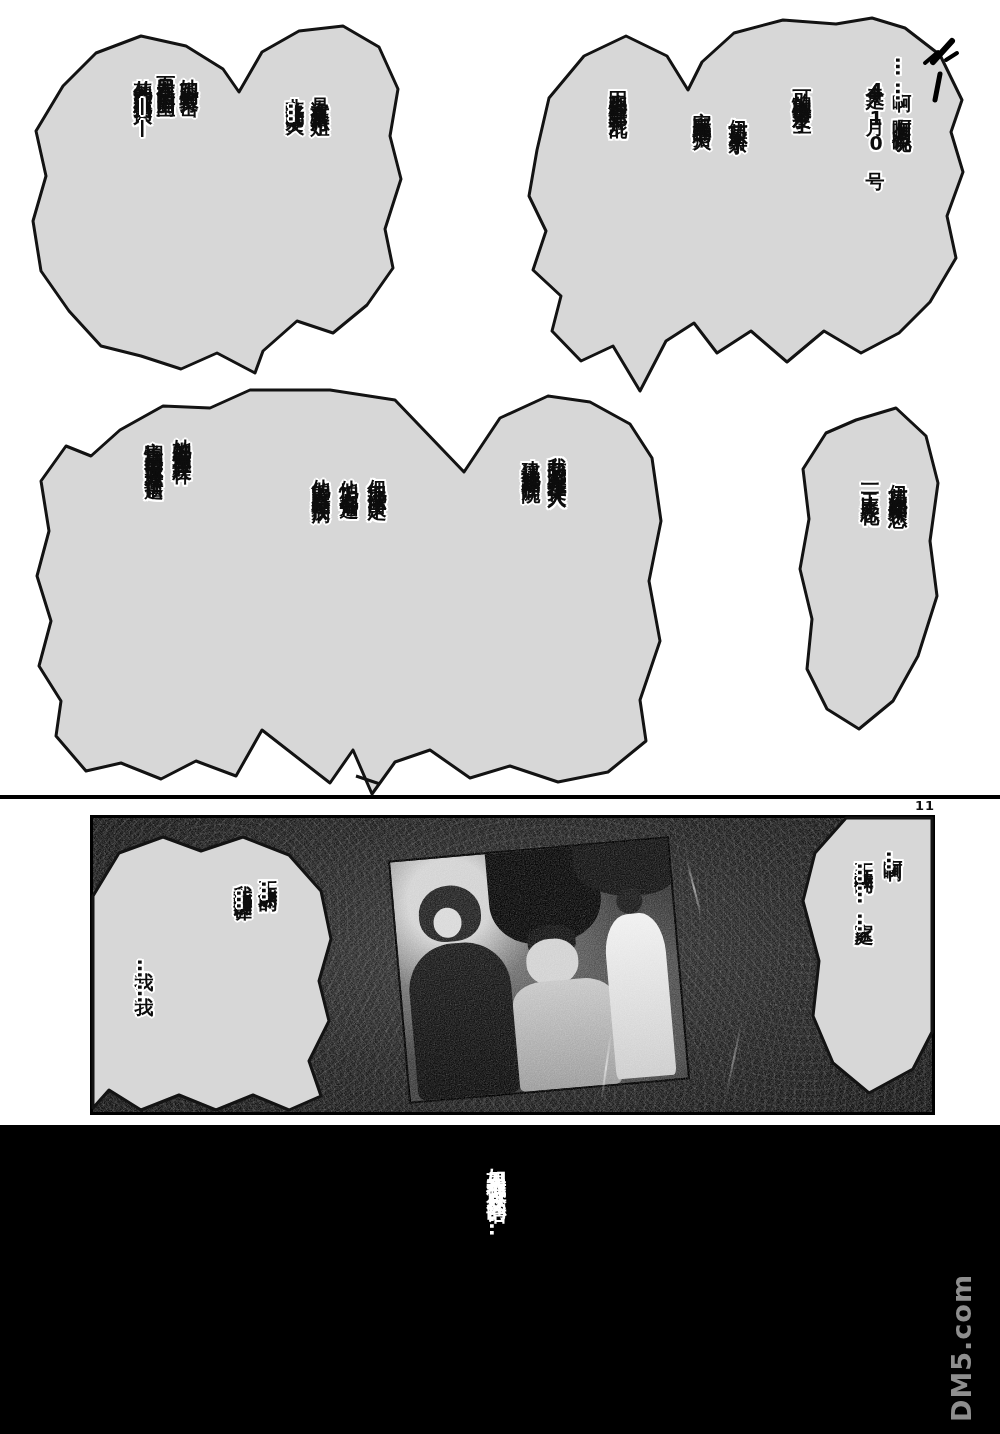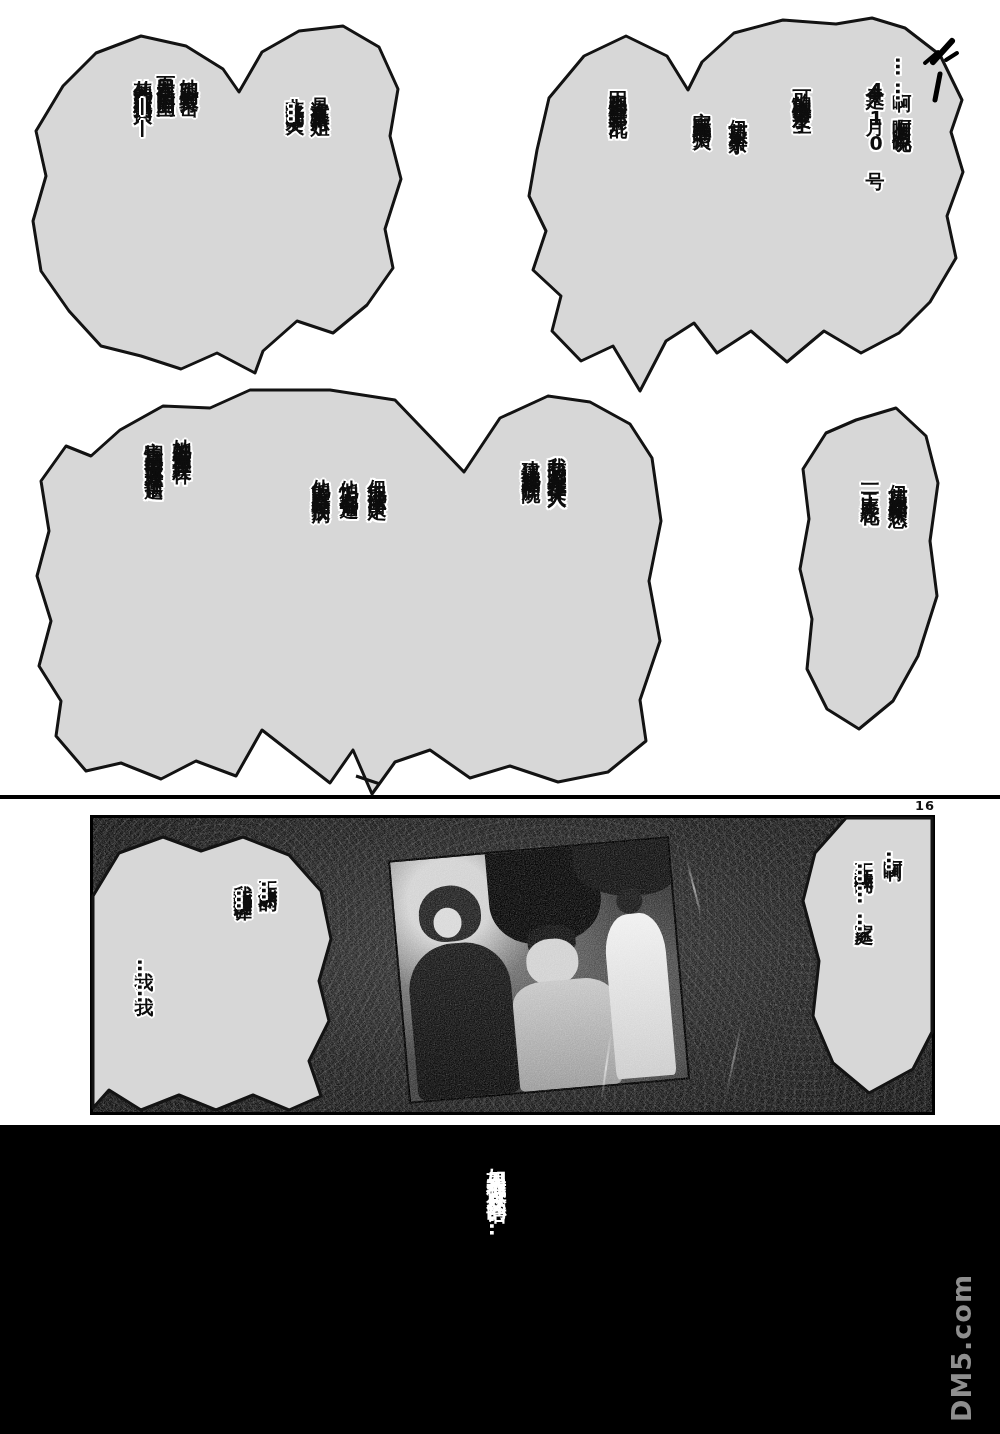--- a/index.html
+++ b/index.html
@@ -64,21 +64,21 @@
   .watermark{position:absolute;left:946px;top:1272px;height:150px;writing-mode:vertical-rl;
              transform:rotate(180deg);color:#8e8e8e;font-size:27px;font-weight:bold;
              letter-spacing:1px;z-index:3;}
 </style>
 </head>
 <body>
 
 <div class="page">
 
   <div class="divider"></div>
-  <div class="page-number">16</div>
+  <div class="page-number">11</div>
 
   <div class="panel">
     <div class="portrait">
       <div class="pt pt-man"></div>
       <div class="pt pt-shade"></div>
       <div class="pt pt-woman-hair"></div>
       <div class="pt pt-woman-face"></div>
       <div class="pt pt-woman-dress"></div>
       <div class="pt pt-girl-cap"></div>
       <div class="pt pt-girl-hair"></div>

